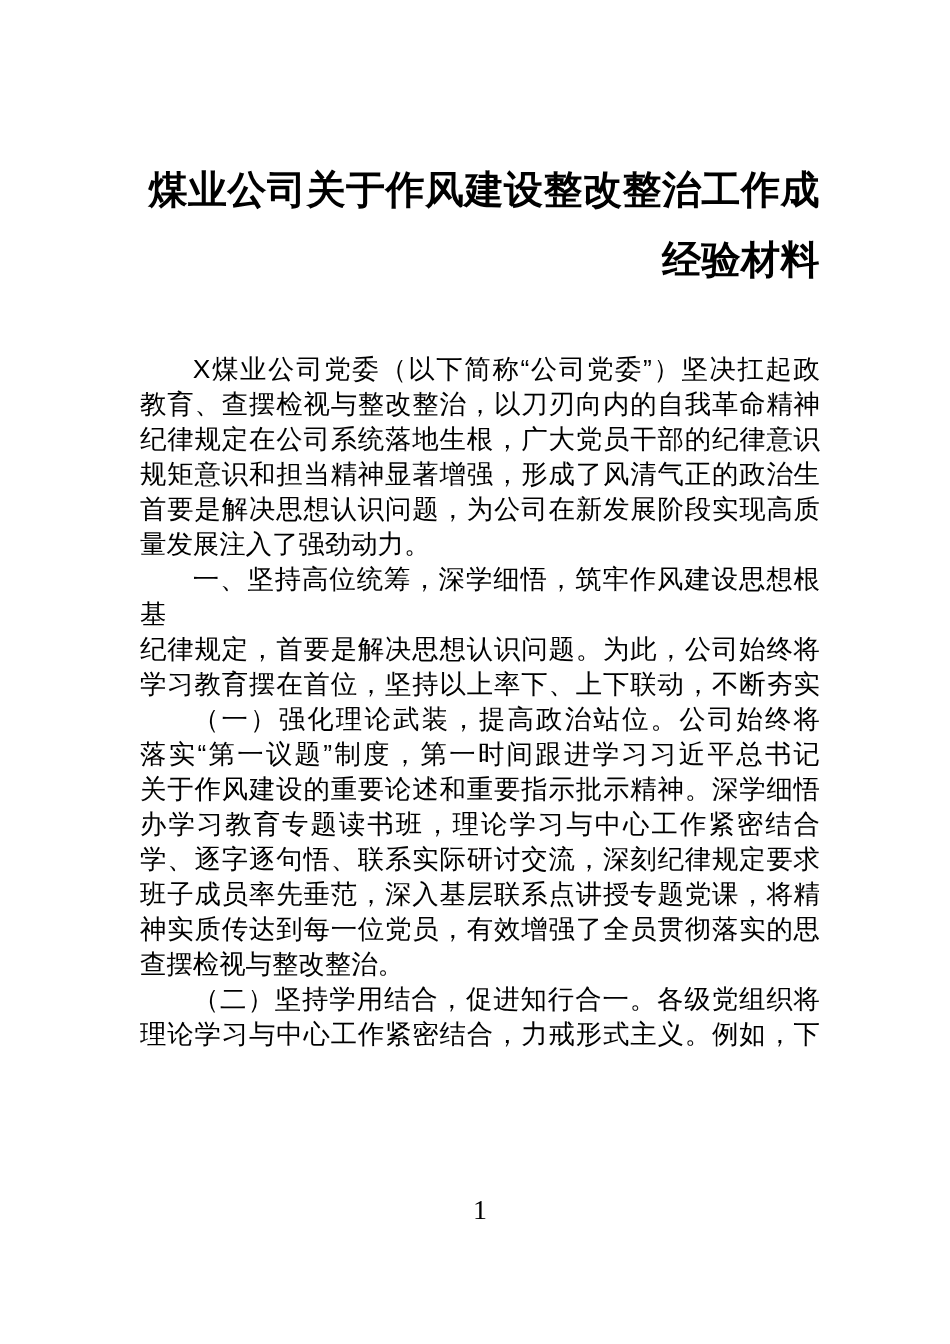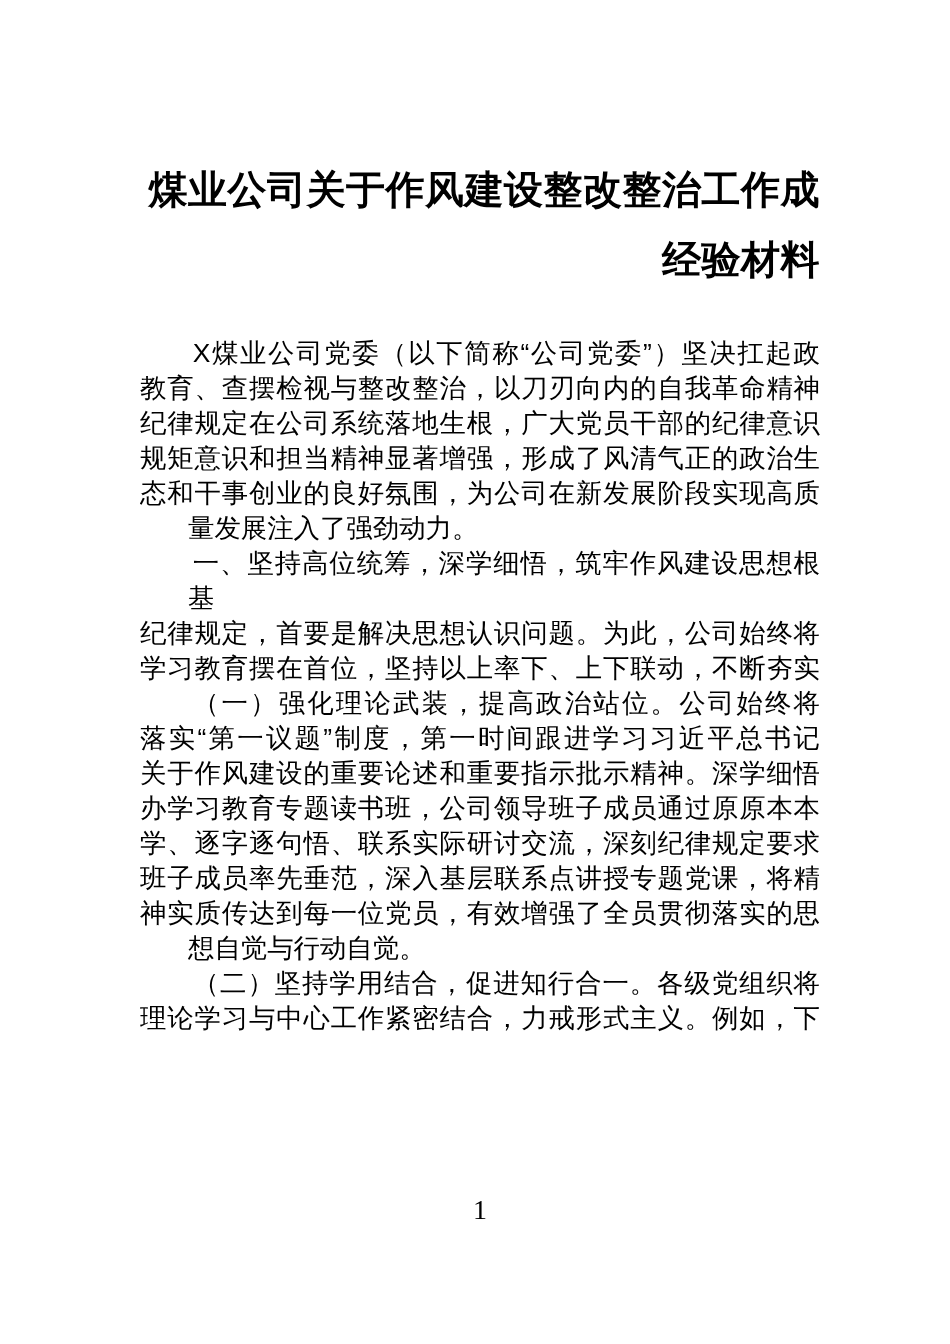--- a/index.html
+++ b/index.html
@@ -26,21 +26,21 @@
     font-size: 39px;
     line-height: 70px;
     letter-spacing: 0.5px;
   }
   .title-line {
     height: 70px;
     overflow: hidden;
   }
   .doc-body {
     position: absolute;
-    top: 336px;
+    top: 352px;
     left: 140px;
     width: 680px;
   }
   .paragraph {
     margin: 0;
     padding: 0;
   }
   .line {
     height: 35px;
     line-height: 35px;
@@ -48,21 +48,20 @@
     text-align: justify;
     text-align-last: justify;
     overflow: hidden;
   }
   .line-indent {
     padding-left: 2em;
   }
   .line-final {
     text-align: left;
     text-align-last: left;
-    margin-left: 48px;
   }
   .page-number {
     position: absolute;
     top: 1190px;
     left: 140px;
     width: 680px;
     text-align: center;
     font-family: "Liberation Serif", serif;
     font-size: 28px;
     line-height: 40px;
@@ -77,40 +76,40 @@
     <div class="title-line">煤业公司关于作风建设整改整治工作成效</div>
     <div class="title-line">经验材料</div>
   </div>
 
   <div class="doc-body">
       <div class="paragraph">
         <div class="line line-indent">X煤业公司党委（以下简称“公司党委”）坚决扛起政</div>
         <div class="line">教育、查摆检视与整改整治，以刀刃向内的自我革命精神</div>
         <div class="line">纪律规定在公司系统落地生根，广大党员干部的纪律意识</div>
         <div class="line">规矩意识和担当精神显著增强，形成了风清气正的政治生</div>
-        <div class="line">态和干事创业的良好氛围，为公司在新发展阶段实现高质</div>
+        <div class="line">首要是解决思想认识问题，为公司在新发展阶段实现高质</div>
         <div class="line line-final">量发展注入了强劲动力。</div>
       </div>
       <div class="paragraph">
         <div class="line line-indent">一、坚持高位统筹，深学细悟，筑牢作风建设思想根</div>
         <div class="line line-final">基</div>
       </div>
       <div class="paragraph">
         <div class="line">纪律规定，首要是解决思想认识问题。为此，公司始终将</div>
         <div class="line">学习教育摆在首位，坚持以上率下、上下联动，不断夯实</div>
       </div>
       <div class="paragraph">
         <div class="line line-indent">（一）强化理论武装，提高政治站位。公司始终将</div>
         <div class="line">落实“第一议题”制度，第一时间跟进学习习近平总书记</div>
         <div class="line">关于作风建设的重要论述和重要指示批示精神。深学细悟</div>
-        <div class="line">办学习教育专题读书班，公司领导班子成员通过原原本本</div>
+        <div class="line">办学习教育专题读书班，理论学习与中心工作紧密结合</div>
         <div class="line">学、逐字逐句悟、联系实际研讨交流，深刻纪律规定要求</div>
         <div class="line">班子成员率先垂范，深入基层联系点讲授专题党课，将精</div>
         <div class="line">神实质传达到每一位党员，有效增强了全员贯彻落实的思</div>
-        <div class="line line-final">想自觉与行动自觉。</div>
+        <div class="line line-final">查摆检视与整改整治。</div>
       </div>
       <div class="paragraph">
         <div class="line line-indent">（二）坚持学用结合，促进知行合一。各级党组织将</div>
         <div class="line">理论学习与中心工作紧密结合，力戒形式主义。例如，下</div>
       </div>
     </div>
 
   <div class="page-number">1</div>
 
 </div>

